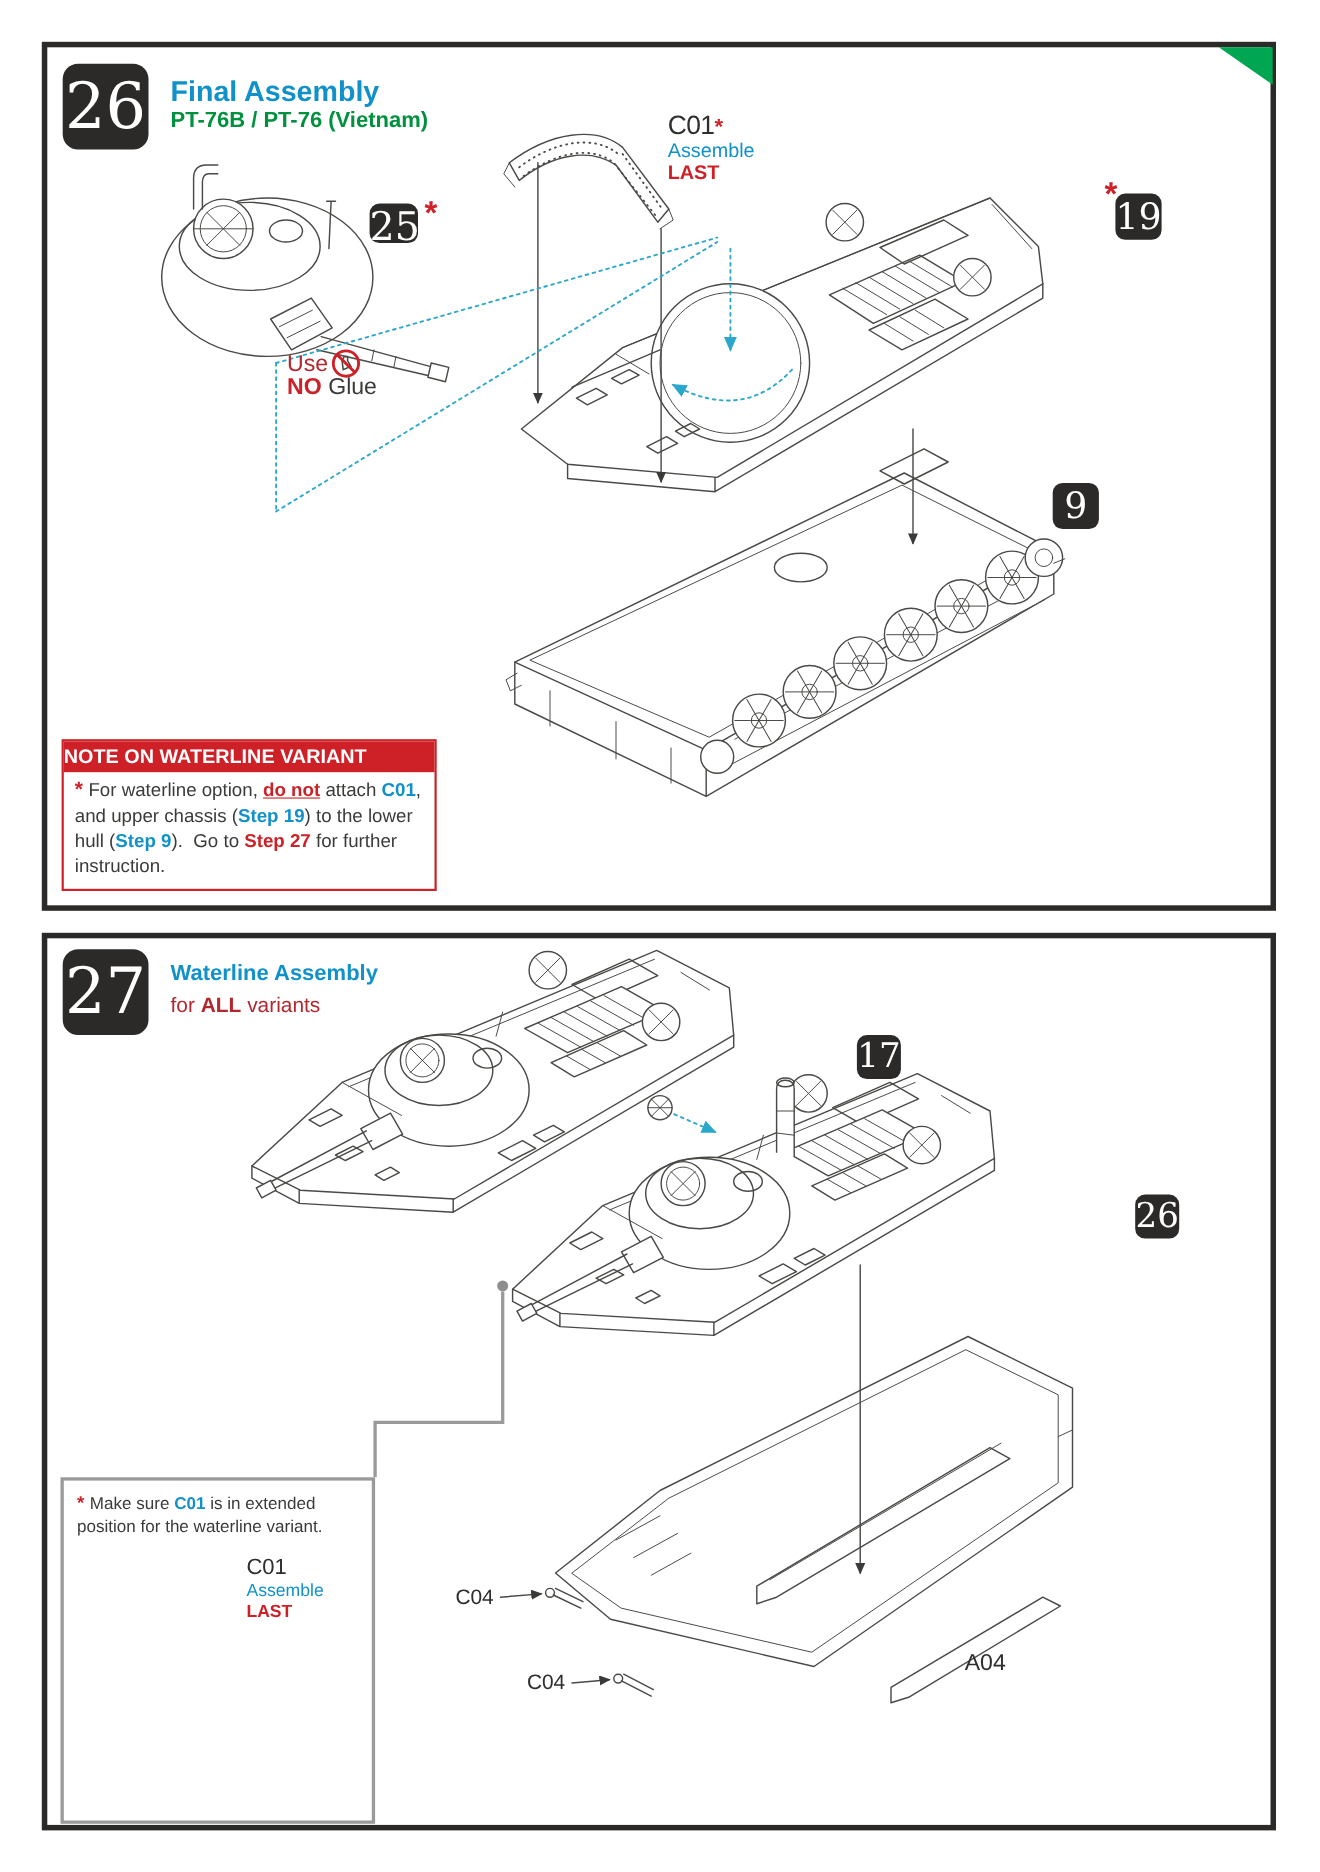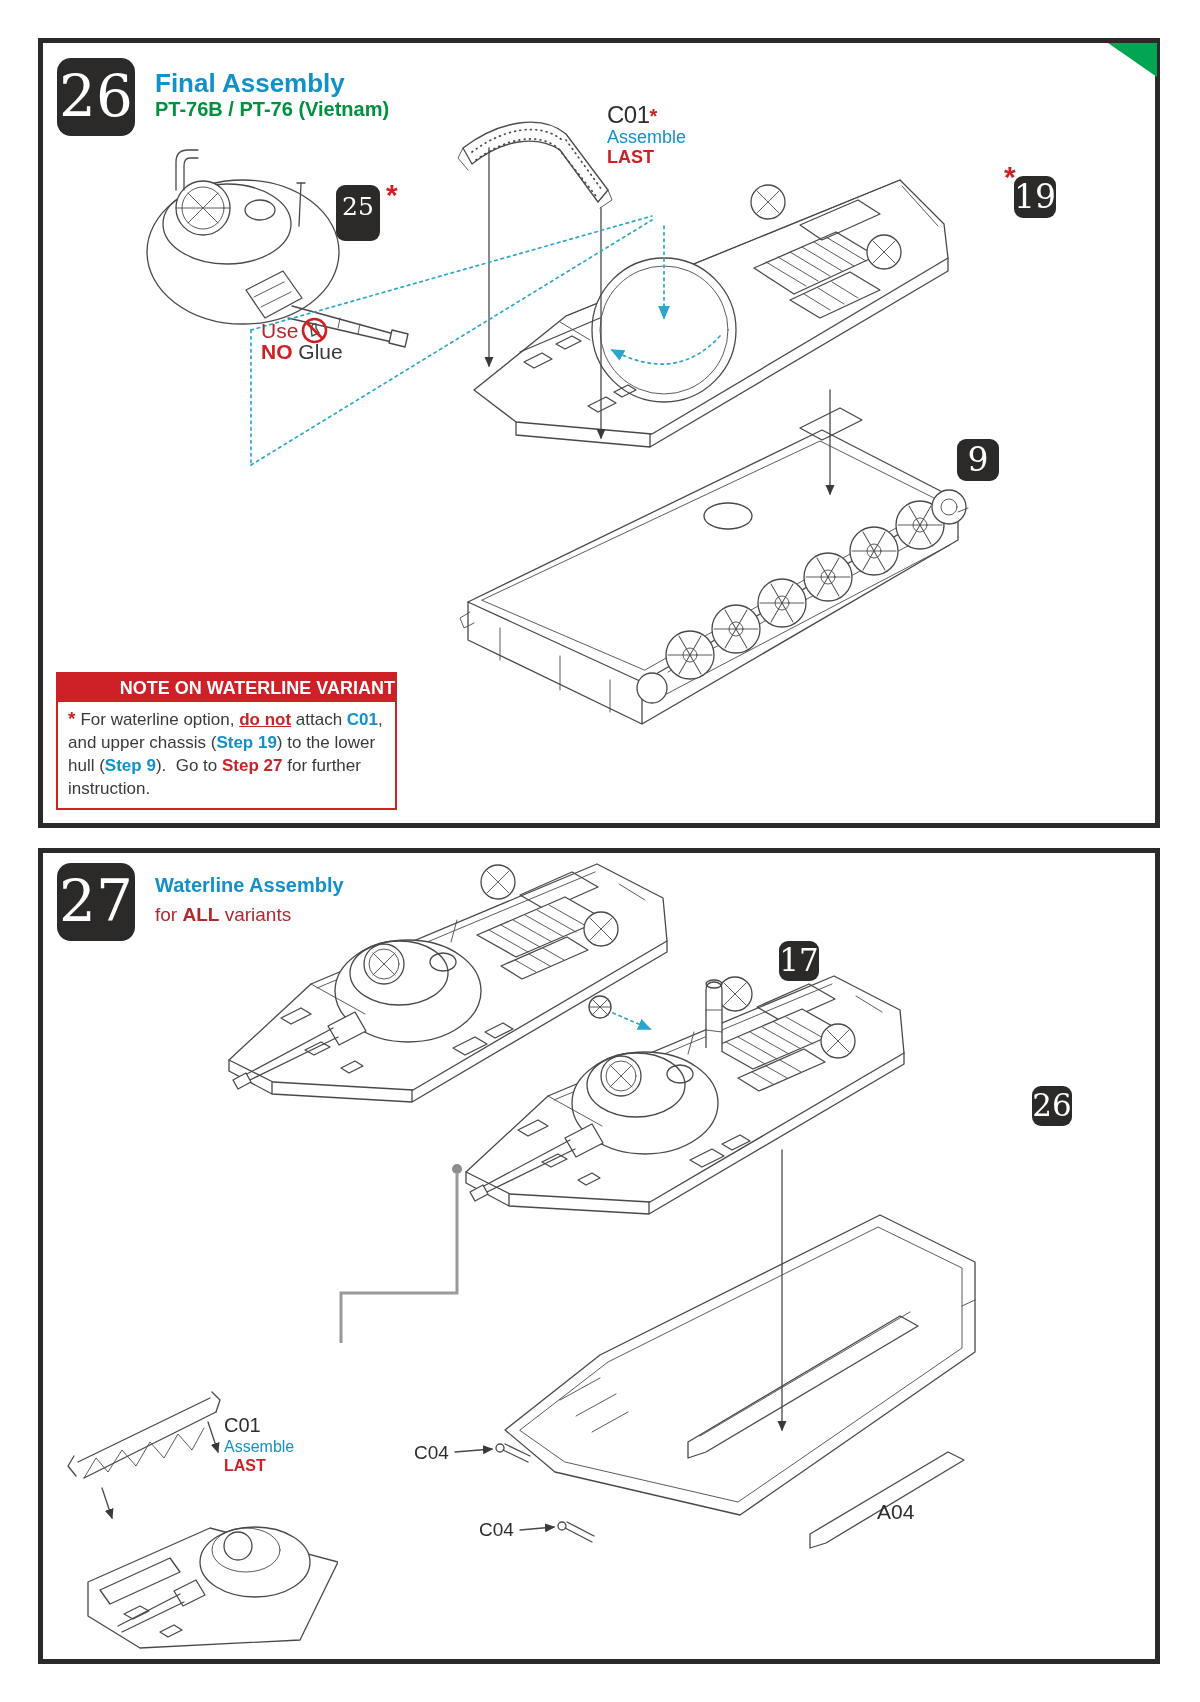--- a/index.html
+++ b/index.html
@@ -18,21 +18,21 @@
          font-family:"DejaVu Serif",serif;}
   .badge.big{width:78px;height:78px;border-radius:14px;font-size:58px;line-height:76px;}
   .badge.sm{width:42px;height:42px;border-radius:9px;font-size:33px;line-height:41px;}
   .star{position:absolute;color:#cd2127;font-weight:bold;font-size:30px;line-height:30px;}
   .t-blue{color:#1191c9;font-weight:bold;text-align:center;}
   .t-green{color:#00913e;font-weight:bold;}
   .t-red{color:#cd2127;font-weight:bold;}
   .t-dred{color:#b2282e;}
   .notebox{position:absolute;border:2.5px solid #cd2127;background:#fff;box-sizing:border-box;}
   .notebox .hdr{background:#cd2127;color:#fff;font-weight:bold;font-size:18px;
-                text-align:right;height:28px;line-height:28px;}
+                text-align:left;height:28px;line-height:28px;}
   .notebox .body{padding:5px 8px 0 10px;font-size:17px;line-height:23px;color:#3a3a38;}
   .graybox{position:absolute;border:3px solid #9a9a9a;background:#fff;box-sizing:border-box;}
   .graybox .body{padding:10px 8px 0 12px;font-size:15.5px;line-height:21px;color:#3a3a38;}
   .inote-star{color:#cd2127;font-weight:bold;padding-right:5px;}
   .partlbl{position:absolute;font-size:24px;color:#2f2e2d;letter-spacing:-0.5px;}
   .partsub{position:absolute;font-size:18px;line-height:19px;}
   .c04{position:absolute;font-size:19px;color:#2f2e2d;}
 </style>
 </head>
 <body>
@@ -231,21 +231,21 @@
   <div class="badge big" style="left:57px;top:58px;">26</div>
   <div class="abs t-blue" style="left:155px;top:68px;font-size:26px;">Final Assembly</div>
   <div class="abs t-green" style="left:155px;top:98px;font-size:20px;">PT-76B / PT-76 (Vietnam)</div>
 
   <div class="partlbl" style="left:607px;top:101px;">
     <span>C01</span><span class="t-red" style="font-size:20px;">*</span>
   </div>
   <div class="partsub t-blue" style="left:607px;top:128px;font-weight:normal;color:#1191c9;">Assemble</div>
   <div class="partsub t-red" style="left:607px;top:148px;">LAST</div>
 
-  <div class="badge sm" style="left:336px;top:185px;width:44px;height:56px;font-size:25px;line-height:43px;">25</div>
+  <div class="badge sm" style="left:336px;top:185px;width:44px;height:36px;font-size:36px;line-height:43px;">25</div>
   <div class="star" style="left:386px;top:180px;">*</div>
 
   <div class="abs" style="left:261px;top:320px;font-size:21px;line-height:21px;">
     <span class="t-dred">Use</span>
     <svg width="27" height="27" style="position:absolute;left:40px;top:-3px;" viewBox="0 0 27 27">
       <circle cx="13.5" cy="13.5" r="11.5" fill="none" stroke="#cd2127" stroke-width="2.6"></circle>
       <path d="M12,7 l3,0 0,4 3,5 -7,3 -1,-8 z" fill="none" stroke="#4a4946" stroke-width="1.4"></path>
       <line x1="5.5" y1="5.5" x2="21.5" y2="21.5" stroke="#cd2127" stroke-width="2.6"></line>
     </svg>
     <br>
@@ -270,17 +270,22 @@
     <span>for </span><b>ALL</b><span> variants</span>
   </div>
 
   <div class="badge sm" style="left:779px;top:941px;width:40px;height:40px;font-size:31px;line-height:39px;">17</div>
   <div class="badge sm" style="left:1032px;top:1086px;width:40px;height:40px;font-size:31px;line-height:39px;">26</div>
 
   <div class="abs" style="left:877px;top:1500px;font-size:21px;color:#2f2e2d;">A04</div>
   <div class="c04" style="left:414px;top:1442px;">C04</div>
   <div class="c04" style="left:479px;top:1519px;">C04</div>
 
+  <div class="graybox" style="left:55px;top:1343px;width:286px;height:315px;">
+    <div class="body">
+      <span class="inote-star" style="font-size:17px;">*</span><span>Make sure </span><span class="t-blue">C01</span><span> is in extended position for the waterline variant.</span>
+    </div>
+  </div>
   <div class="abs" style="left:224px;top:1414px;font-size:20px;color:#2f2e2d;">C01</div>
   <div class="abs" style="left:224px;top:1438px;font-size:16px;color:#1191c9;">Assemble</div>
   <div class="abs t-red" style="left:224px;top:1457px;font-size:16px;">LAST</div>
 
 </div>
 
 </body></html>

